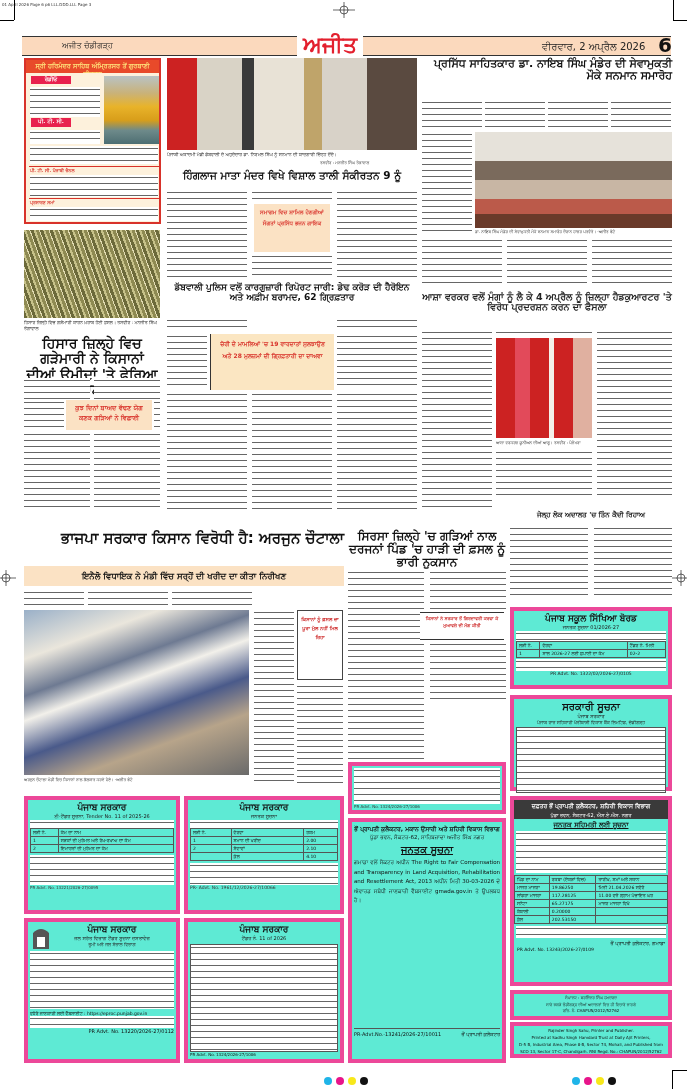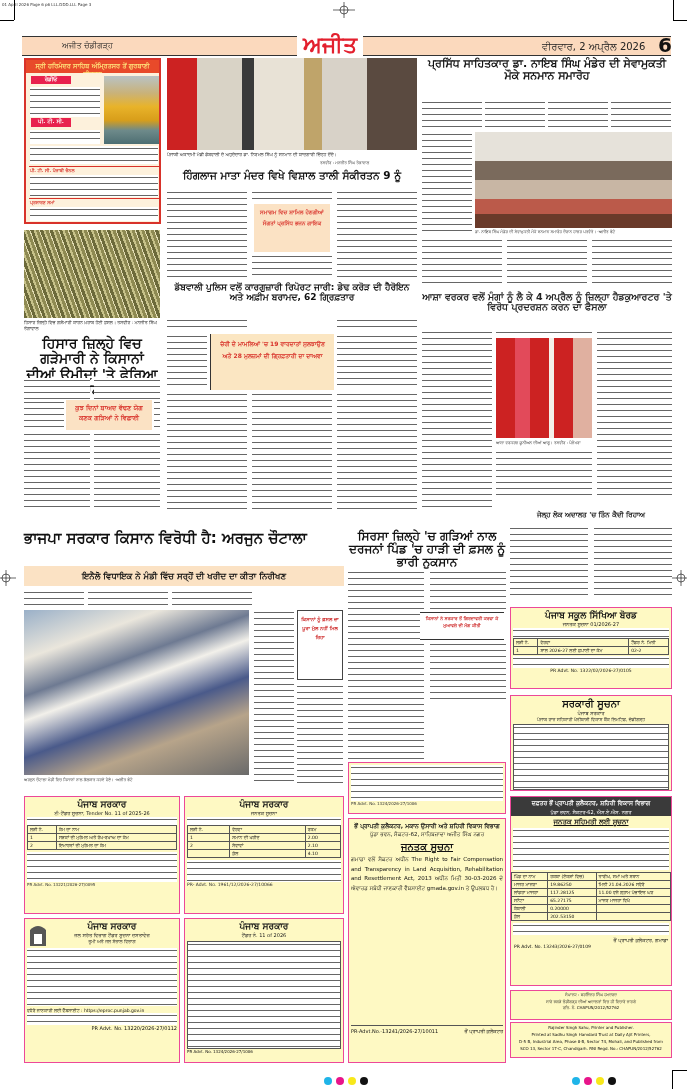--- a/index.html
+++ b/index.html
@@ -10,21 +10,21 @@
 .masthead{left:22px;top:36px;width:649px;height:20px;background:#fbd9bd;border-top:1px solid #333;border-bottom:1px solid #333}
 .mh-left{left:40px;top:4px;font-size:8px;color:#222}
 .mh-logo{left:275px;top:-6px;font-size:22px;font-weight:bold;color:#e3202e;font-family:"DejaVu Serif",serif;background:#fff;padding:0 6px}
 .mh-date{left:520px;top:4px;font-size:10px;color:#222}
 .mh-page{left:636px;top:-4px;font-size:20px;font-weight:bold;color:#111}
 .txt{font-size:4px;line-height:6px;color:#333;text-align:justify;overflow:hidden}
 .lines{background:repeating-linear-gradient(#fff 0 2px,#666 2px 3px,#fff 3px 6px)}
 .h1{font-weight:bold;color:#111;line-height:1.1}
 .photo{overflow:hidden}
 .cap{font-size:4.5px;line-height:6px;color:#222}
-.box{border:1px solid #ec4899;background:#fef9c3}
+.box{border:4px solid #ec4899;background:#5eead4}
 .adhead{text-align:center;font-weight:bold;font-size:9px;color:#111}
 .adsub{text-align:center;font-size:5px;color:#222}
 table.adt{border-collapse:collapse;width:100%;font-size:4.5px}
 table.adt td{border:1px solid #555;padding:1px 2px;height:8px}
 .reg{border-radius:50%;width:8px;height:8px;display:inline-block;margin:0 2px}
 </style>
 </head>
 <body>
 
 <div class="abs slug">01 April 2026 Page 6 p6 LLL.DDD.LLL Page 3</div>
@@ -103,21 +103,21 @@
 <div class="abs h1" style="left:167px;top:283px;width:250px;font-size:9px;text-align:center">ਡੱਬਵਾਲੀ ਪੁਲਿਸ ਵਲੋਂ ਕਾਰਗੁਜ਼ਾਰੀ ਰਿਪੋਰਟ ਜਾਰੀ: ਡੇਢ ਕਰੋੜ ਦੀ ਹੈਰੋਇਨ ਅਤੇ ਅਫ਼ੀਮ ਬਰਾਮਦ, 62 ਗ੍ਰਿਫ਼ਤਾਰ</div>
 <div class="abs txt lines" style="left:167px;top:318px;width:80px;height:14px"></div>
 <div class="abs txt lines" style="left:337px;top:318px;width:80px;height:14px"></div>
 <div class="abs txt lines" style="left:167px;top:334px;width:40px;height:56px"></div>
 <div class="abs" style="left:210px;top:334px;width:124px;height:56px;background:#fbe6c2;border-left:1px solid #333;color:#d8322a;font-size:6px;font-weight:bold;text-align:center;padding:4px;line-height:12px">ਚੋਰੀ ਦੇ ਮਾਮਲਿਆਂ 'ਚ 19 ਵਾਰਦਾਤਾਂ ਸੁਲਝਾਉਣ ਅਤੇ 28 ਮੁਲਜ਼ਮਾਂ ਦੀ ਗ੍ਰਿਫ਼ਤਾਰੀ ਦਾ ਦਾਅਵਾ</div>
 <div class="abs txt lines" style="left:337px;top:334px;width:80px;height:56px"></div>
 <div class="abs txt lines" style="left:167px;top:392px;width:80px;height:120px"></div>
 <div class="abs txt lines" style="left:252px;top:392px;width:80px;height:120px"></div>
 <div class="abs txt lines" style="left:337px;top:392px;width:80px;height:120px"></div>
 
-<div class="abs h1" style="left:422px;top:58px;width:250px;font-size:11px;text-align:center">ਪ੍ਰਸਿੱਧ ਸਾਹਿਤਕਾਰ ਡਾ. ਨਾਇਬ ਸਿੰਘ ਮੰਡੇਰ ਦੀ ਸੇਵਾਮੁਕਤੀ ਮੌਕੇ ਸਨਮਾਨ ਸਮਾਰੋਹ</div>
+<div class="abs h1" style="left:422px;top:58px;width:250px;font-size:11px;text-align:right">ਪ੍ਰਸਿੱਧ ਸਾਹਿਤਕਾਰ ਡਾ. ਨਾਇਬ ਸਿੰਘ ਮੰਡੇਰ ਦੀ ਸੇਵਾਮੁਕਤੀ ਮੌਕੇ ਸਨਮਾਨ ਸਮਾਰੋਹ</div>
 <div class="abs txt lines" style="left:422px;top:100px;width:60px;height:30px"></div>
 <div class="abs txt lines" style="left:485px;top:100px;width:60px;height:30px"></div>
 <div class="abs txt lines" style="left:548px;top:100px;width:60px;height:30px"></div>
 <div class="abs txt lines" style="left:611px;top:100px;width:60px;height:30px"></div>
 <div class="abs txt lines" style="left:422px;top:132px;width:50px;height:100px"></div>
 <div class="abs photo" style="left:475px;top:132px;width:197px;height:96px;background:linear-gradient(180deg,#e6e2da 0 30%,#7a6a5c 30% 50%,#c8b6a4 50% 70%,#bb5a4a 70% 85%,#6a3a2a 85% 100%)"></div>
 <div class="abs cap" style="left:475px;top:229px;width:197px;height:6px;overflow:hidden;font-size:4px">ਡਾ. ਨਾਇਬ ਸਿੰਘ ਮੰਡੇਰ ਦੀ ਸੇਵਾਮੁਕਤੀ ਮੌਕੇ ਸਨਮਾਨ ਸਮਾਰੋਹ ਦੌਰਾਨ ਹਾਜ਼ਰ ਪਤਵੰਤੇ। -ਅਜੀਤ ਫੋਟੋ</div>
 <div class="abs txt lines" style="left:422px;top:238px;width:80px;height:48px"></div>
 <div class="abs txt lines" style="left:507px;top:238px;width:80px;height:48px"></div>
 <div class="abs txt lines" style="left:592px;top:238px;width:80px;height:48px"></div>
@@ -127,21 +127,21 @@
 <div class="abs photo" style="left:496px;top:338px;width:96px;height:100px;background:linear-gradient(90deg,#c22 0 20%,#e24a5a 20% 35%,#c22 35% 55%,#f4f0ea 55% 60%,#c22 60% 80%,#e0b0a0 80% 100%)"></div>
 <div class="abs cap" style="left:496px;top:440px;width:96px;font-size:4px">ਆਸ਼ਾ ਵਰਕਰਜ਼ ਯੂਨੀਅਨ ਦੀਆਂ ਆਗੂ। ਤਸਵੀਰ : ਪੰਜੋਖਰਾ</div>
 <div class="abs txt lines" style="left:496px;top:330px;width:96px;height:8px"></div>
 <div class="abs txt lines" style="left:597px;top:330px;width:75px;height:170px"></div>
 <div class="abs txt lines" style="left:496px;top:450px;width:96px;height:50px"></div>
 
 <div class="abs h1" style="left:510px;top:512px;width:162px;font-size:7px;text-align:center">ਜੇਲ੍ਹ ਲੋਕ ਅਦਾਲਤ 'ਚ ਤਿੰਨ ਕੈਦੀ ਰਿਹਾਅ</div>
 <div class="abs txt lines" style="left:510px;top:526px;width:78px;height:72px"></div>
 <div class="abs txt lines" style="left:594px;top:526px;width:78px;height:72px"></div>
 
-<div class="abs h1" style="left:24px;top:530px;width:320px;font-size:15px;text-align:left;white-space:nowrap">ਭਾਜਪਾ ਸਰਕਾਰ ਕਿਸਾਨ ਵਿਰੋਧੀ ਹੈ: ਅਰਜੁਨ ਚੌਟਾਲਾ</div>
+<div class="abs h1" style="left:24px;top:530px;width:320px;font-size:15px;text-align:right;white-space:nowrap">ਭਾਜਪਾ ਸਰਕਾਰ ਕਿਸਾਨ ਵਿਰੋਧੀ ਹੈ: ਅਰਜੁਨ ਚੌਟਾਲਾ</div>
 <div class="abs" style="left:24px;top:566px;width:320px;height:20px;background:#fbe2c4;font-size:8.5px;font-weight:bold;text-align:center;line-height:20px;white-space:nowrap">ਇਨੈਲੋ ਵਿਧਾਇਕ ਨੇ ਮੰਡੀ ਵਿੱਚ ਸਰ੍ਹੋਂ ਦੀ ਖਰੀਦ ਦਾ ਕੀਤਾ ਨਿਰੀਖਣ</div>
 <div class="abs txt lines" style="left:24px;top:590px;width:60px;height:18px"></div>
 <div class="abs txt lines" style="left:88px;top:590px;width:80px;height:18px"></div>
 <div class="abs txt lines" style="left:172px;top:590px;width:80px;height:18px"></div>
 <div class="abs photo" style="left:24px;top:610px;width:225px;height:165px;background:linear-gradient(160deg,#9ab0c8 0,#eae6dc 20%,#6e7a92 35%,#f2f0ea 45%,#4a5a8a 60%,#b7a48a 75%,#6a6a6a 100%)"></div>
 <div class="abs cap" style="left:24px;top:777px;width:225px;height:6px;overflow:hidden;font-size:4px">ਅਰਜੁਨ ਚੌਟਾਲਾ ਮੰਡੀ ਵਿਚ ਕਿਸਾਨਾਂ ਨਾਲ ਗੱਲਬਾਤ ਕਰਦੇ ਹੋਏ। -ਅਜੀਤ ਫੋਟੋ</div>
 <div class="abs txt lines" style="left:254px;top:610px;width:40px;height:175px"></div>
 <div class="abs" style="left:297px;top:610px;width:46px;height:70px;background:#fff;border:1px solid #444;color:#c22;font-size:5px;font-weight:bold;text-align:center;padding:4px 2px;line-height:9px">ਕਿਸਾਨਾਂ ਨੂੰ ਫ਼ਸਲ ਦਾ ਪੂਰਾ ਮੁੱਲ ਨਹੀਂ ਮਿਲ ਰਿਹਾ</div>
 <div class="abs txt lines" style="left:297px;top:684px;width:46px;height:100px"></div>
 

